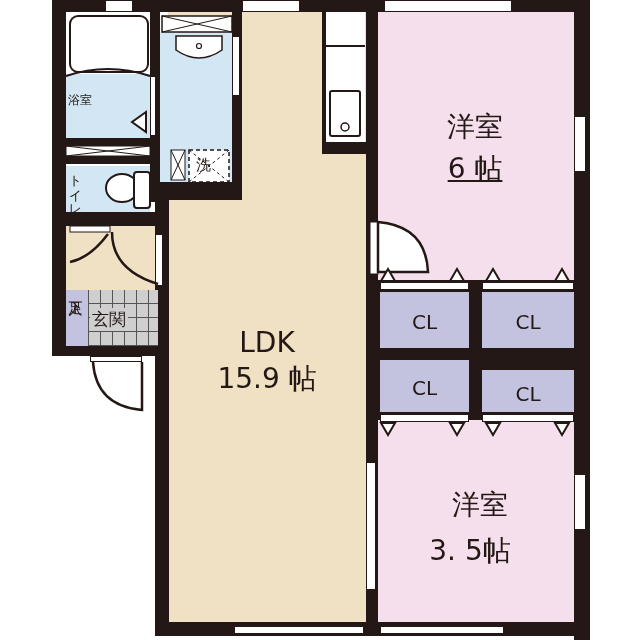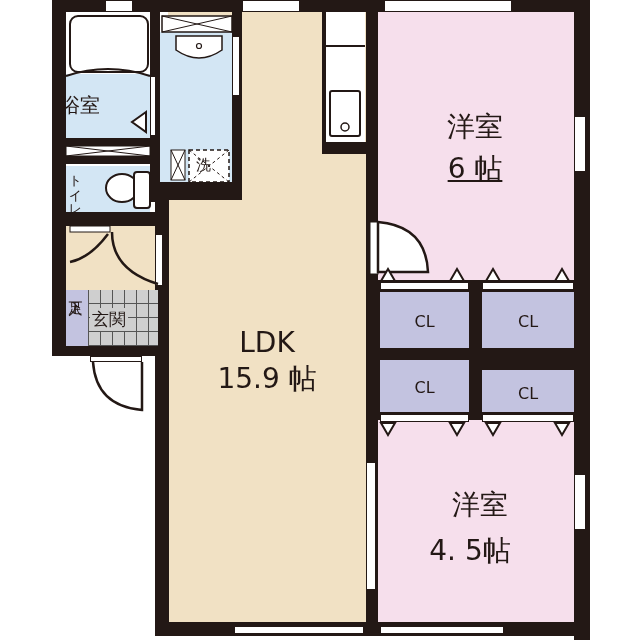--- a/index.html
+++ b/index.html
@@ -3,21 +3,21 @@
 <meta charset="utf-8">
 <style>
   html, body { margin:0; padding:0; background:#ffffff; }
   body { width:640px; height:640px; position:relative; overflow:hidden;
          font-family:"DejaVu Sans","Liberation Sans",sans-serif; color:#231815; }
   .abs { position:absolute; }
   .wall { position:absolute; background:#231815; }
   .room { position:absolute; }
   .lbl { position:absolute; text-align:center; color:#231815; white-space:nowrap; }
   .big { font-size:28px; line-height:38px; }
-  .cl  { font-size:16px; line-height:20px; }
+  .cl  { font-size:20px; line-height:20px; }
   .sm  { font-size:17px; }
   .win { position:absolute; background:#ffffff; border:1px solid #231815; box-sizing:border-box; }
   svg.overlay { position:absolute; left:0; top:0; width:640px; height:640px; pointer-events:none; }
 </style>
 </head>
 <body>
 
 <div class="room" style="left:168px;top:10px;width:198px;height:612px;background:#f1e1c4;"></div>
 <div class="room" style="left:378px;top:12px;width:196px;height:268px;background:#f6dfec;"></div>
 <div class="room" style="left:378px;top:420px;width:196px;height:204px;background:#f6dfec;"></div>
@@ -157,17 +157,17 @@
   </g>
 </svg>
 
 <div class="lbl big" style="left:168px;width:198px;top:324px;">LDK</div>
 <div class="lbl big" style="left:168px;width:198px;top:360px;">15.9 帖</div>
 
 <div class="lbl big" style="left:420px;width:110px;top:108px;">洋室</div>
 <div class="lbl big" style="left:420px;width:110px;top:150px;text-decoration:underline;">6 帖</div>
 
 <div class="lbl big" style="left:430px;width:100px;top:486px;">洋室</div>
-<div class="lbl big" style="left:410px;width:120px;top:532px;">4. 5帖</div>
+<div class="lbl big" style="left:410px;width:120px;top:532px;">3. 5帖</div>
 
-<div class="lbl sm" style="left:60px;top:92px;font-size:20px;">浴室</div>
+<div class="lbl sm" style="left:68px;top:92px;font-size:12px;">浴室</div>
 <div class="abs" style="left:68px;top:166px;font-size:13px;line-height:15px;writing-mode:vertical-rl;">トイレ</div>
 <div class="lbl" style="left:196px;top:156px;font-size:15px;">洗</div>
 
 </body></html>

